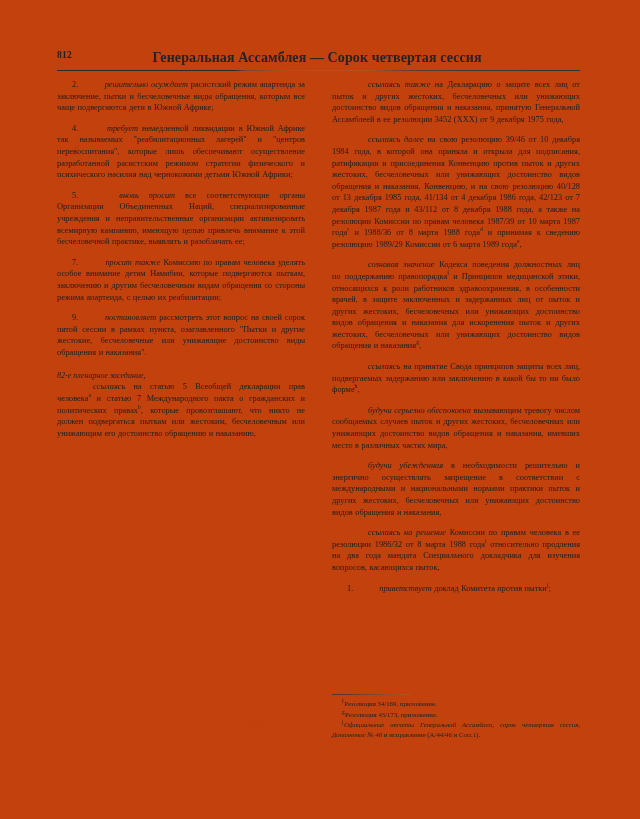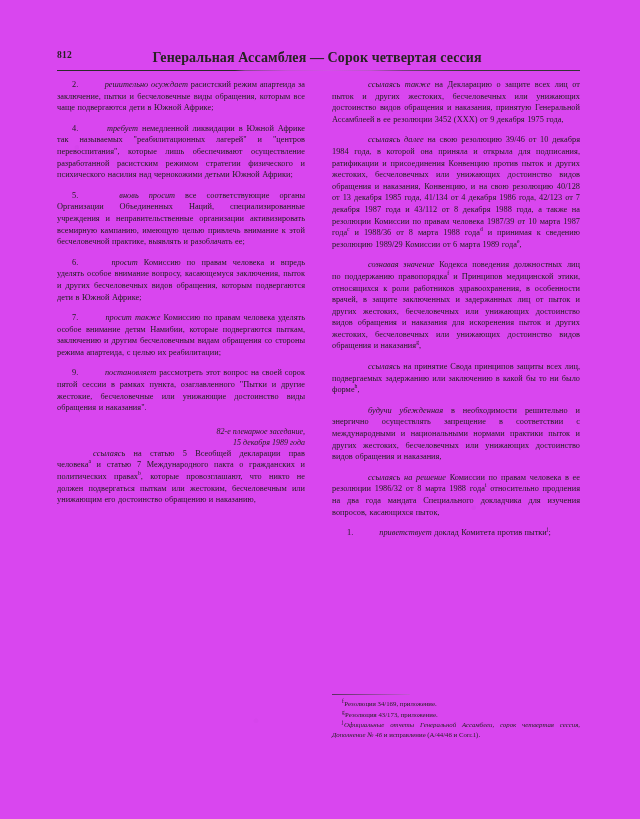--- a/index.html
+++ b/index.html
@@ -13,21 +13,21 @@
     font-family: "Liberation Serif", "DejaVu Serif", serif;
     color: #1a1a1a;
     position: relative;
     overflow: hidden;
   }
 
   
   .page {
     position: absolute;
     inset: 0;
-    background: #d946ef;
+    background: #c2410c;
   }
 
   .scan-noise {
     position: absolute;
     inset: 0;
     pointer-events: none;
     background:
       radial-gradient(circle at 12% 18%, rgba(0,0,0,0.020) 0 2px, transparent 3px),
       radial-gradient(circle at 74% 62%, rgba(0,0,0,0.018) 0 2px, transparent 3px),
       radial-gradient(circle at 40% 88%, rgba(0,0,0,0.015) 0 2px, transparent 3px);
@@ -114,21 +114,20 @@
   }
   sup.fn {
     font-size: 5.6px;
     vertical-align: super;
     line-height: 0;
   }
 
   
   .meeting {
     margin: 12px 0 0 0;
-    text-align: right;
     font-style: italic;
     font-size: 8px;
     line-height: 11px;
     color: #242220;
     filter: blur(.3px);
   }
 
   
   .res-block {
     margin-top: 30px;
@@ -204,48 +203,47 @@
 
     <div class="col">
 
       <p class="para"><span class="num">2.</span>&nbsp;&nbsp;<span class="lead">решительно осуждает</span><span> расистский режим апартеида за заключение, пытки и бесчеловечные виды обращения, которым все чаще подвергаются дети в Южной Африке;</span></p>
 
 
       <p class="para"><span class="num">4.</span>&nbsp;&nbsp;<span class="lead">требует</span><span> немедленной ликвидации в Южной Африке так называемых "реабилитационных лагерей" и "центров перевоспитания", которые лишь обеспечивают осуществление разработанной расистским режимом стратегии физического и психического насилия над чернокожими детьми Южной Африки;</span></p>
 
       <p class="para"><span class="num">5.</span>&nbsp;&nbsp;<span class="lead">вновь просит</span><span> все соответствующие органы Организации Объединенных Наций, специализированные учреждения и неправительственные организации активизировать всемирную кампанию, имеющую целью привлечь внимание к этой бесчеловечной практике, выявлять и разоблачать ее;</span></p>
 
-      <p class="para"><span class="num">6.</span>&nbsp;&nbsp;<span class="lead">просит</span><span> Комиссию по правам человека и впредь уделять особое внимание вопросу, касающемуся заключения, пыток и других бесчеловечных видов обращения, которым подвергаются дети в Южной Африке;</span></p>
 
       <p class="para"><span class="num">7.</span>&nbsp;&nbsp;<span class="lead">просит также</span><span> Комиссию по правам человека уделять особое внимание детям Намибии, которые подвергаются пыткам, заключению и другим бесчеловечным видам обращения со стороны режима апартеида, с целью их реабилитации;</span></p>
 
 
       <p class="para tight"><span class="num">9.</span>&nbsp;&nbsp;<span class="lead">постановляет</span><span> рассмотреть этот вопрос на своей сорок пятой сессии в рамках пункта, озаглавленного "Пытки и другие жестокие, бесчеловечные или унижающие достоинство виды обращения и наказания".</span></p>
 
       <div class="meeting">
         <div>82-е пленарное заседание,</div>
-        <div>15 декабря 1989 года</div>
       </div>
 
 
 
       <p class="para"><span class="lead">ссылаясь</span><span> на статью 5 Всеобщей декларации прав человека</span><sup class="fn">a</sup><span> и статью 7 Международного пакта о гражданских и политических правах</span><sup class="fn">b</sup><span>, которые провозглашают, что никто не должен подвергаться пыткам или жестоким, бесчеловечным или унижающим его достоинство обращению и наказанию,</span></p>
 
     </div>
 
     <div class="col">
 
       <p class="para"><span class="lead">ссылаясь также</span><span> на Декларацию о защите всех лиц от пыток и других жестоких, бесчеловечных или унижающих достоинство видов обращения и наказания, принятую Генеральной Ассамблеей в ее резолюции 3452 (XXX) от 9 декабря 1975 года,</span></p>
 
       <p class="para"><span class="lead">ссылаясь далее</span><span> на свою резолюцию 39/46 от 10 декабря 1984 года, в которой она приняла и открыла для подписания, ратификации и присоединения Конвенцию против пыток и других жестоких, бесчеловечных или унижающих достоинство видов обращения и наказания, Конвенцию, и на свою резолюцию 40/128 от 13 декабря 1985 года, 41/134 от 4 декабря 1986 года, 42/123 от 7 декабря 1987 года и 43/112 от 8 декабря 1988 года, а также на резолюции Комиссии по правам человека 1987/39 от 10 марта 1987 года</span><sup class="fn">c</sup><span> и 1988/36 от 8 марта 1988 года</span><sup class="fn">d</sup><span> и принимая к сведению резолюцию 1989/29 Комиссии от 6 марта 1989 года</span><sup class="fn">e</sup><span>,</span></p>
 
       <p class="para"><span class="lead">сознавая значение</span><span> Кодекса поведения должностных лиц по поддержанию правопорядка</span><sup class="fn">f</sup><span> и Принципов медицинской этики, относящихся к роли работников здравоохранения, в особенности врачей, в защите заключенных и задержанных лиц от пыток и других жестоких, бесчеловечных или унижающих достоинство видов обращения и наказания для искоренения пыток и других жестоких, бесчеловечных или унижающих достоинство видов обращения и наказания</span><sup class="fn">g</sup><span>,</span></p>
 
       <p class="para"><span class="lead">ссылаясь</span><span> на принятие Свода принципов защиты всех лиц, подвергаемых задержанию или заключению в какой бы то ни было форме</span><sup class="fn">h</sup><span>,</span></p>
 
+      <p class="para"><span class="lead">будучи серьезно обеспокоена</span><span> вызывающим тревогу числом сообщаемых случаев пыток и других жестоких, бесчеловечных или унижающих достоинство видов обращения и наказания, имевших место в различных частях мира,</span></p>
 
       <p class="para"><span class="lead">будучи убежденная</span><span> в необходимости решительно и энергично осуществлять запрещение в соответствии с международными и национальными нормами практики пыток и других жестоких, бесчеловечных или унижающих достоинство видов обращения и наказания,</span></p>
 
       <p class="para"><span class="lead">ссылаясь на решение</span><span> Комиссии по правам человека в ее резолюции 1986/32 от 8 марта 1988 года</span><sup class="fn">i</sup><span> относительно продления на два года мандата Специального докладчика для изучения вопросов, касающихся пыток,</span></p>
 
       <p class="para"><span class="num">1.</span>&nbsp;&nbsp;<span class="lead">приветствует</span><span> доклад Комитета против пытки</span><sup class="fn">j</sup><span>;</span></p>
 
     </div>
   </div>
 

